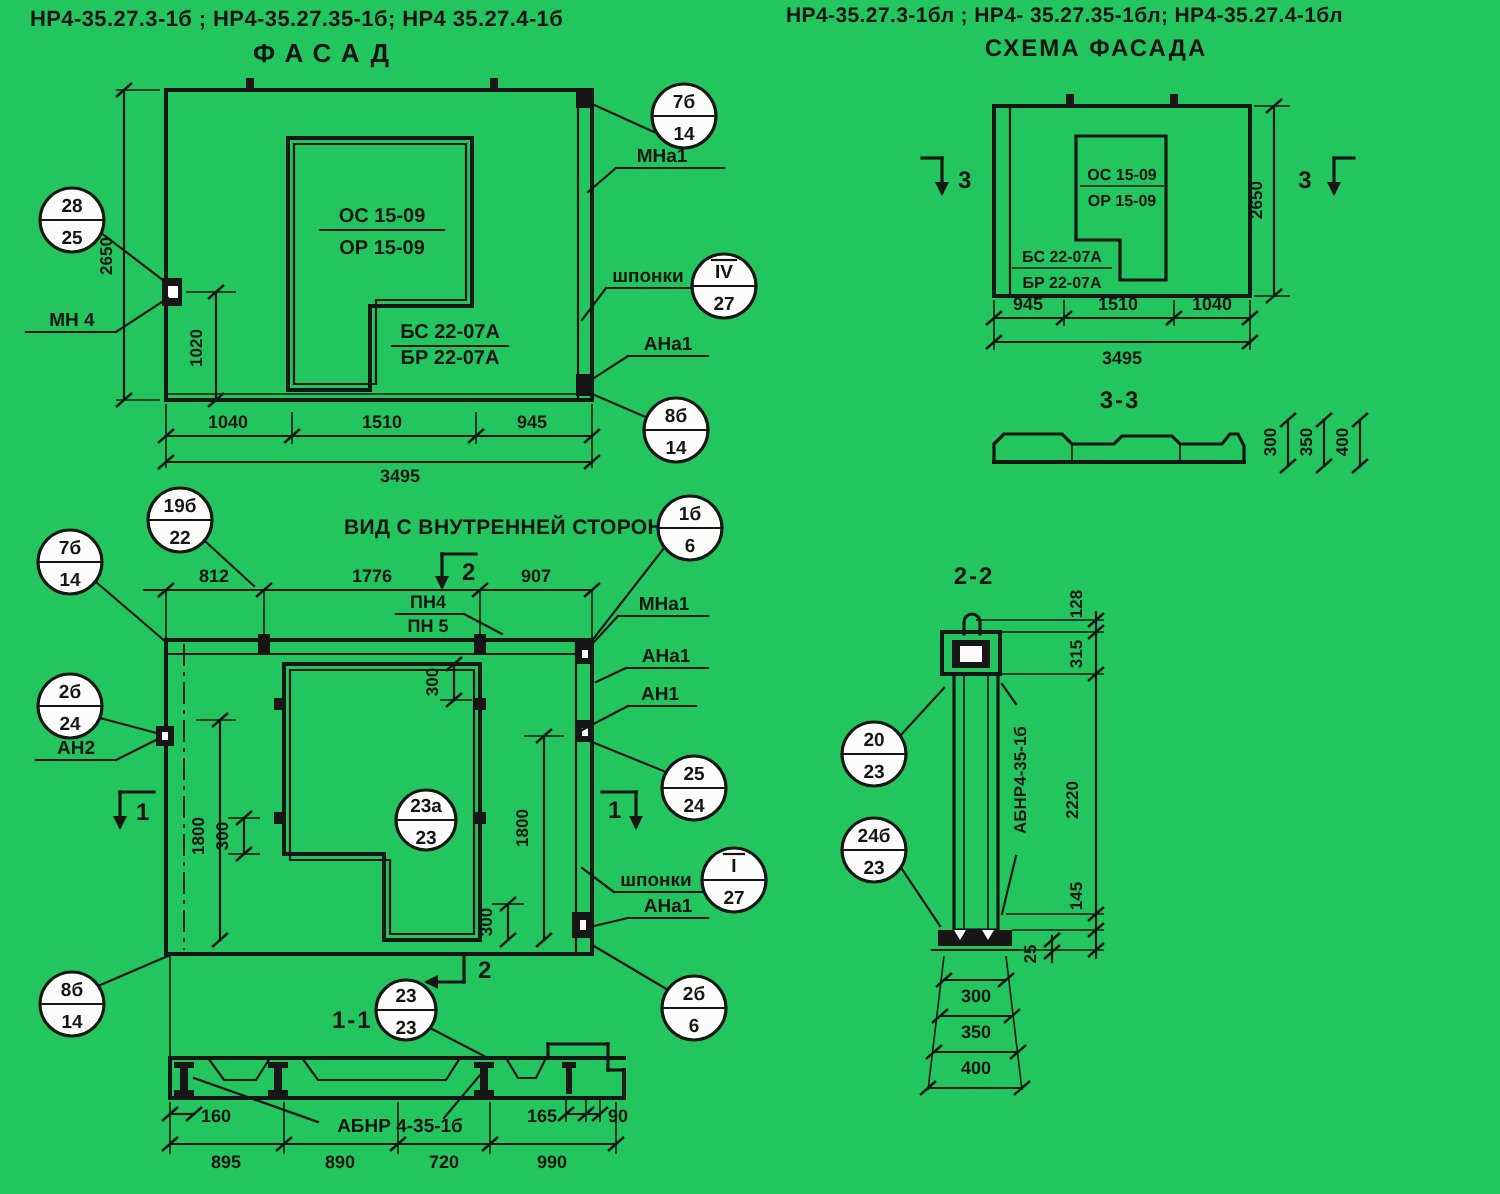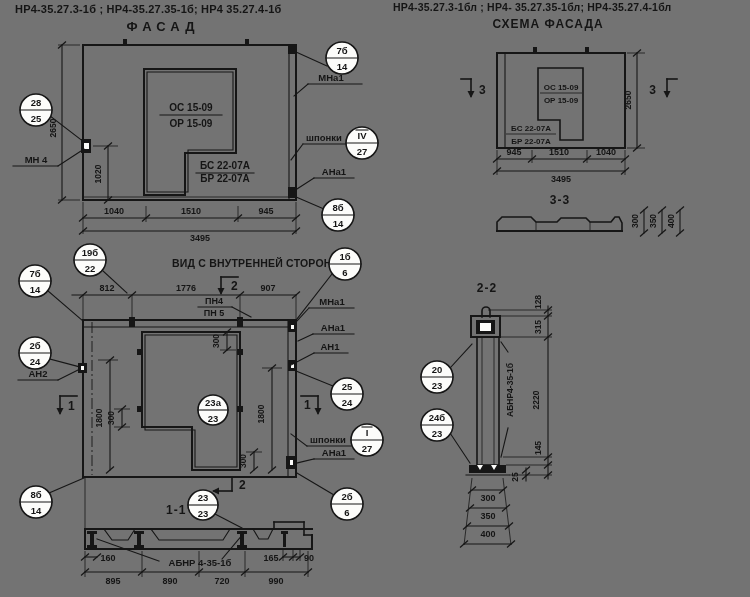--- a/index.html
+++ b/index.html
@@ -1,16 +1,16 @@
 <!DOCTYPE html>
 <html><head>
 <meta charset="utf-8">
 <style>
   html,body{margin:0;padding:0;background:#e8e8e4;}
-  .sheet{position:relative;width:750px;height:597px;margin:0 auto;background:#737373;overflow:hidden;
+  .sheet{position:relative;width:750px;height:597px;margin:0 auto;background:#22c55e;overflow:hidden;
          font-family:"Liberation Sans",sans-serif;}
   svg{display:block}
   svg text{fill:#151515;font-family:"Liberation Sans",sans-serif;font-weight:bold;}
   .mk{font-size:11px;letter-spacing:.2px}
   .mk2{font-size:10.5px;letter-spacing:.2px}
   .ttl{font-size:13px;letter-spacing:5px}
   .st2{font-size:12px;letter-spacing:1px}
   .lb{font-size:9.5px}
   .d{font-size:9px}
   .dr{font-size:8.5px}

